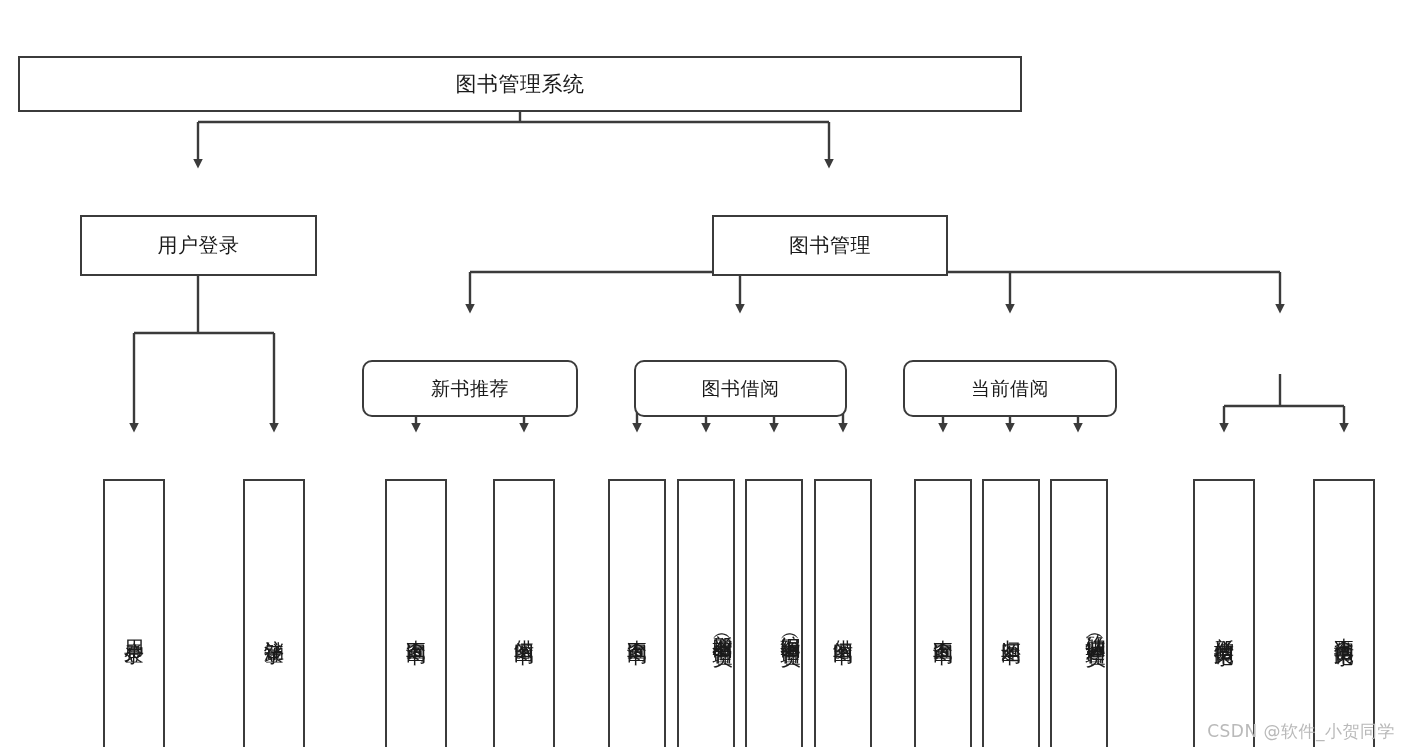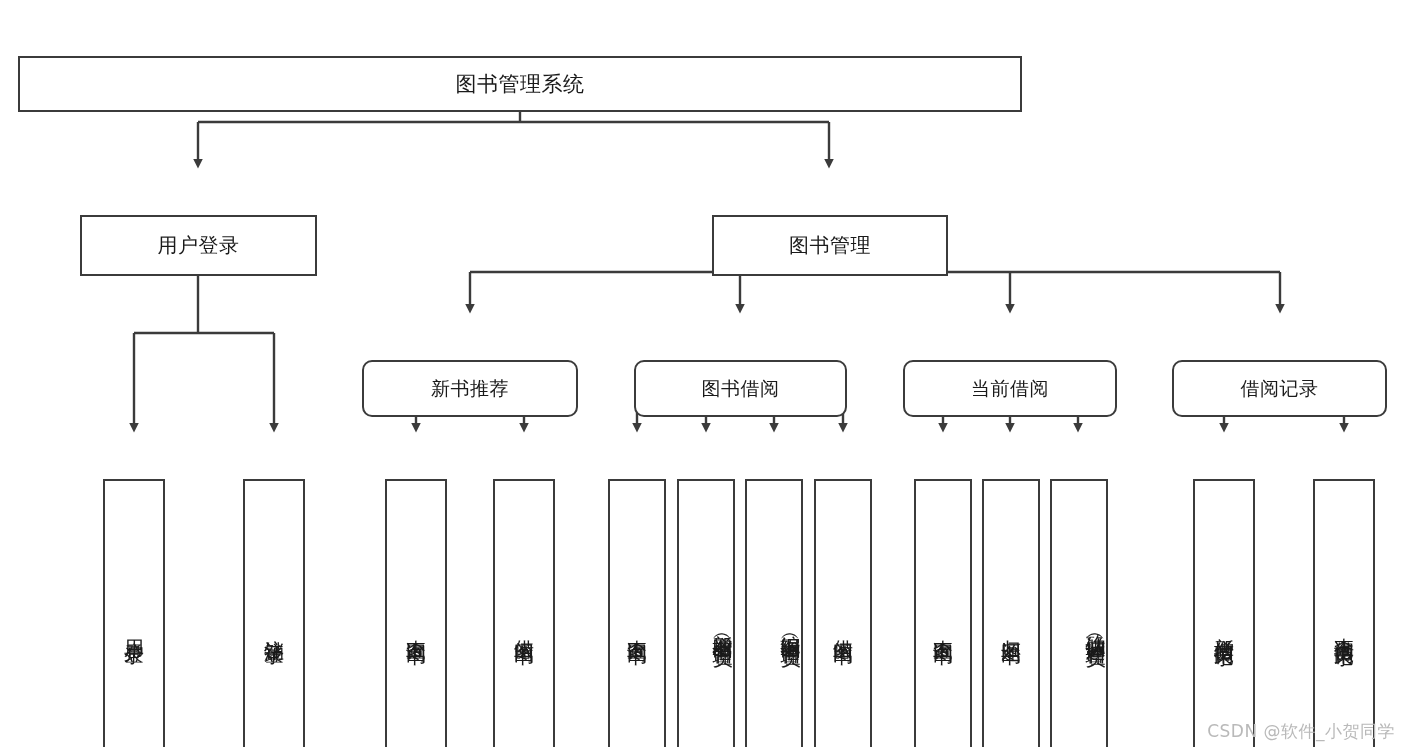--- a/index.html
+++ b/index.html
@@ -144,23 +144,20 @@
 
   <div class="node lvl2" style="left:362px; top:317px; width:216px; height:57px;">
     <span>新书推荐</span>
   </div>
   <div class="node lvl2" style="left:634px; top:317px; width:213px; height:57px;">
     <span>图书借阅</span>
   </div>
   <div class="node lvl2" style="left:903px; top:317px; width:214px; height:57px;">
     <span>当前借阅</span>
   </div>
-  <div class="node lvl2" style="left:1172px; top:317px; width:215px; height:57px;">
-    <span>借阅记录</span>
-  </div>
 
   <div class="node leaf" style="left:103px; top:436px; width:62px; height:297px;">
     <span class="vtext">用户登录</span>
   </div>
   <div class="node leaf" style="left:243px; top:436px; width:62px; height:297px;">
     <span class="vtext">注销登录</span>
   </div>
 
   <div class="node leaf" style="left:385px; top:436px; width:62px; height:297px;">
     <span class="vtext">查询图书</span>

